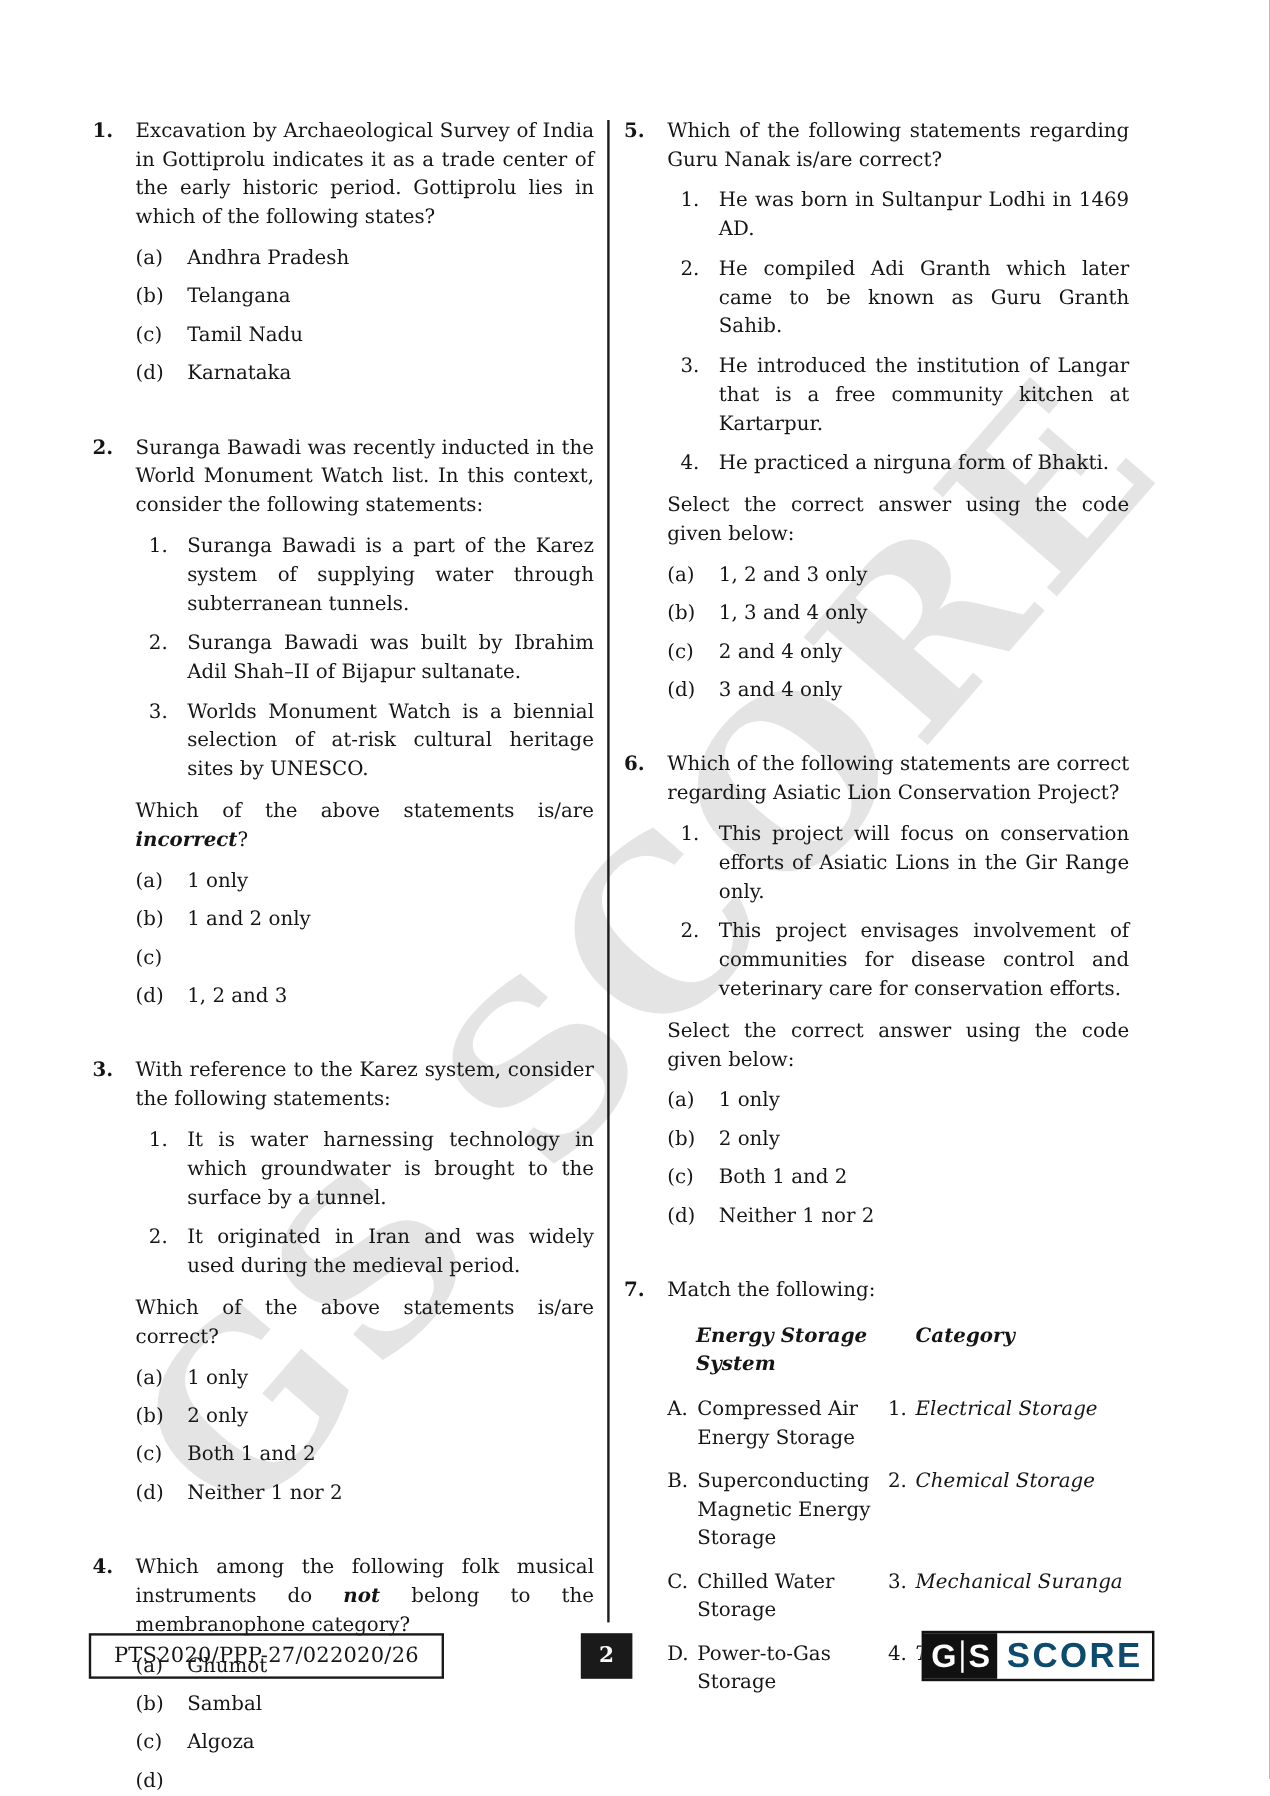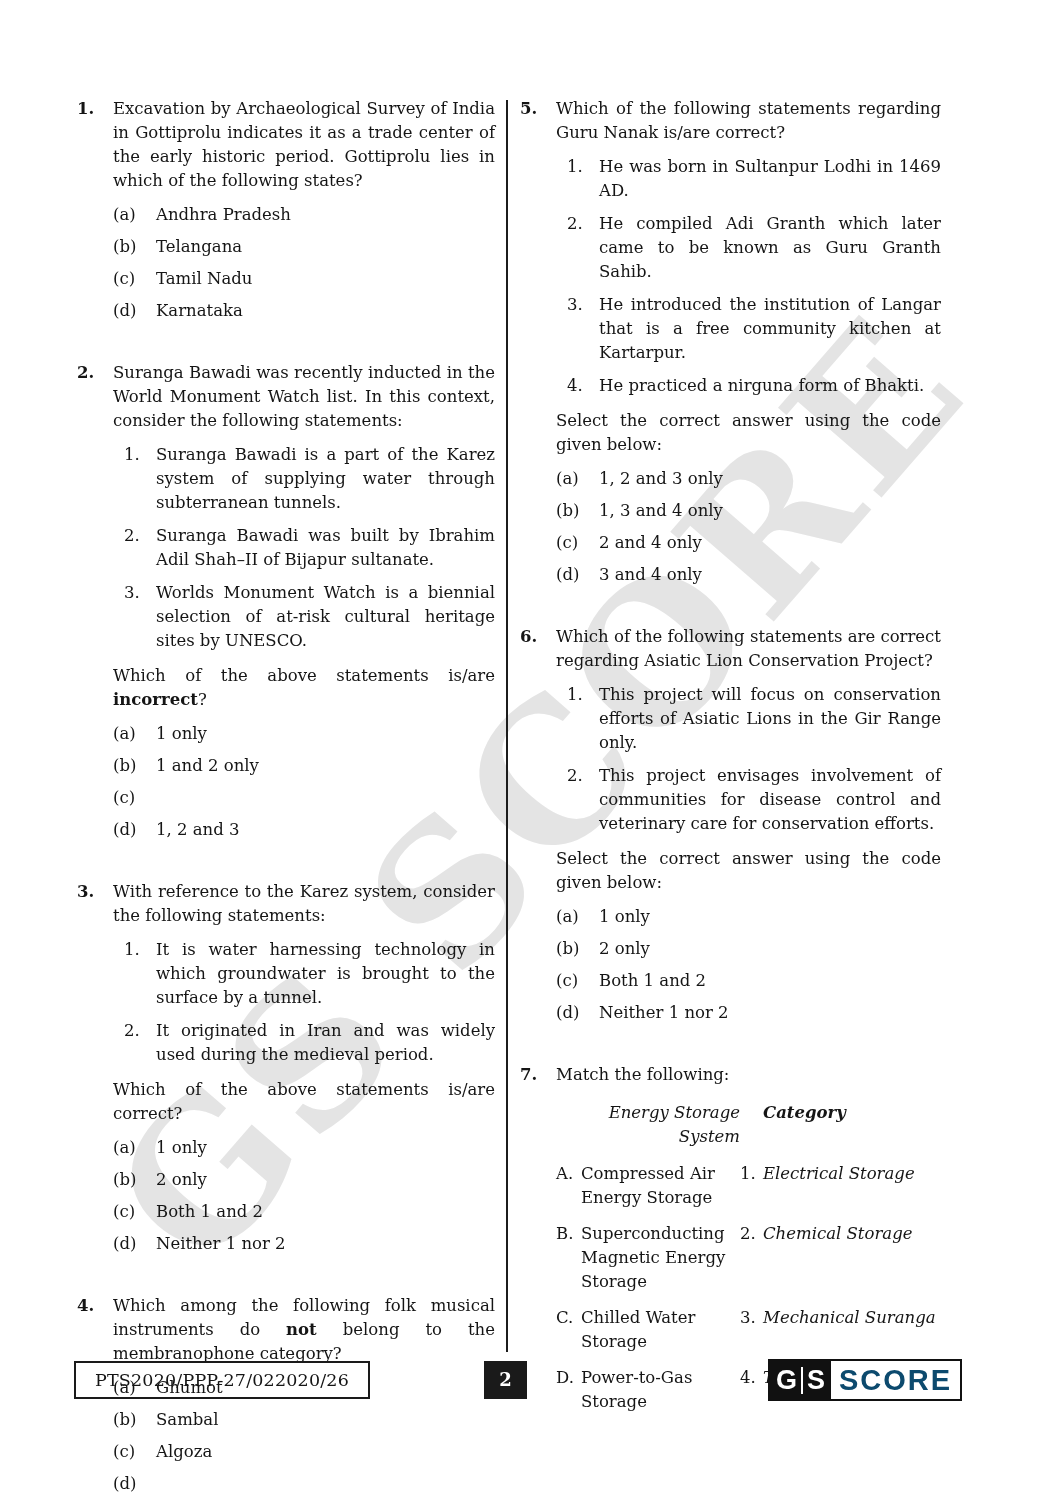--- a/index.html
+++ b/index.html
@@ -21,29 +21,29 @@
   .col-right { left:520px; width:421px; }
   .question { display:flex; margin-bottom:30px; }
   .qnum { width:36px; flex:0 0 36px; font-weight:bold; }
   .qbody { flex:1; min-width:0; }
   .qtext { margin:0 0 10px 0; text-align:justify; }
   .statements { padding-left:11px; }
   .stmt { display:flex; margin-bottom:9px; }
   .stmt-label { width:32px; flex:0 0 32px; }
   .stmt-text { flex:1; text-align:justify; margin:0; }
   .followup { margin:11px 0 10px 0; text-align:justify; }
-  .em { font-weight:bold; }
+  .em { font-weight:bold; font-style:italic; }
   .options { margin-top:2px; }
   .opt { display:flex; margin-bottom:8px; }
   .opt-label { width:43px; flex:0 0 43px; }
   .opt-text { flex:1; }
   
   .match { margin-top:14px; }
   .match-head { display:flex; margin-bottom:13px; }
-  .mh-left { width:184px; flex:0 0 184px; padding-left:24px; box-sizing:border-box; font-weight:normal; font-style:italic;text-align:right; }
+  .mh-left { width:184px; flex:0 0 184px; padding-left:24px; box-sizing:border-box; font-weight:bold; font-style:italic; }
   .mh-right { flex:1; padding-left:23px; font-weight:bold; font-style:italic; }
   .mrow { display:flex; margin-bottom:12px; }
   .mcell-left { display:flex; width:184px; flex:0 0 184px; }
   .ml-label { width:25px; flex:0 0 25px; }
   .ml-text { flex:1; padding-right:10px; }
   .mcell-right { display:flex; flex:1; }
   .mr-label { width:23px; flex:0 0 23px; }
   .mr-text { flex:1;font-style:italic; }
   
   .footer-code {

